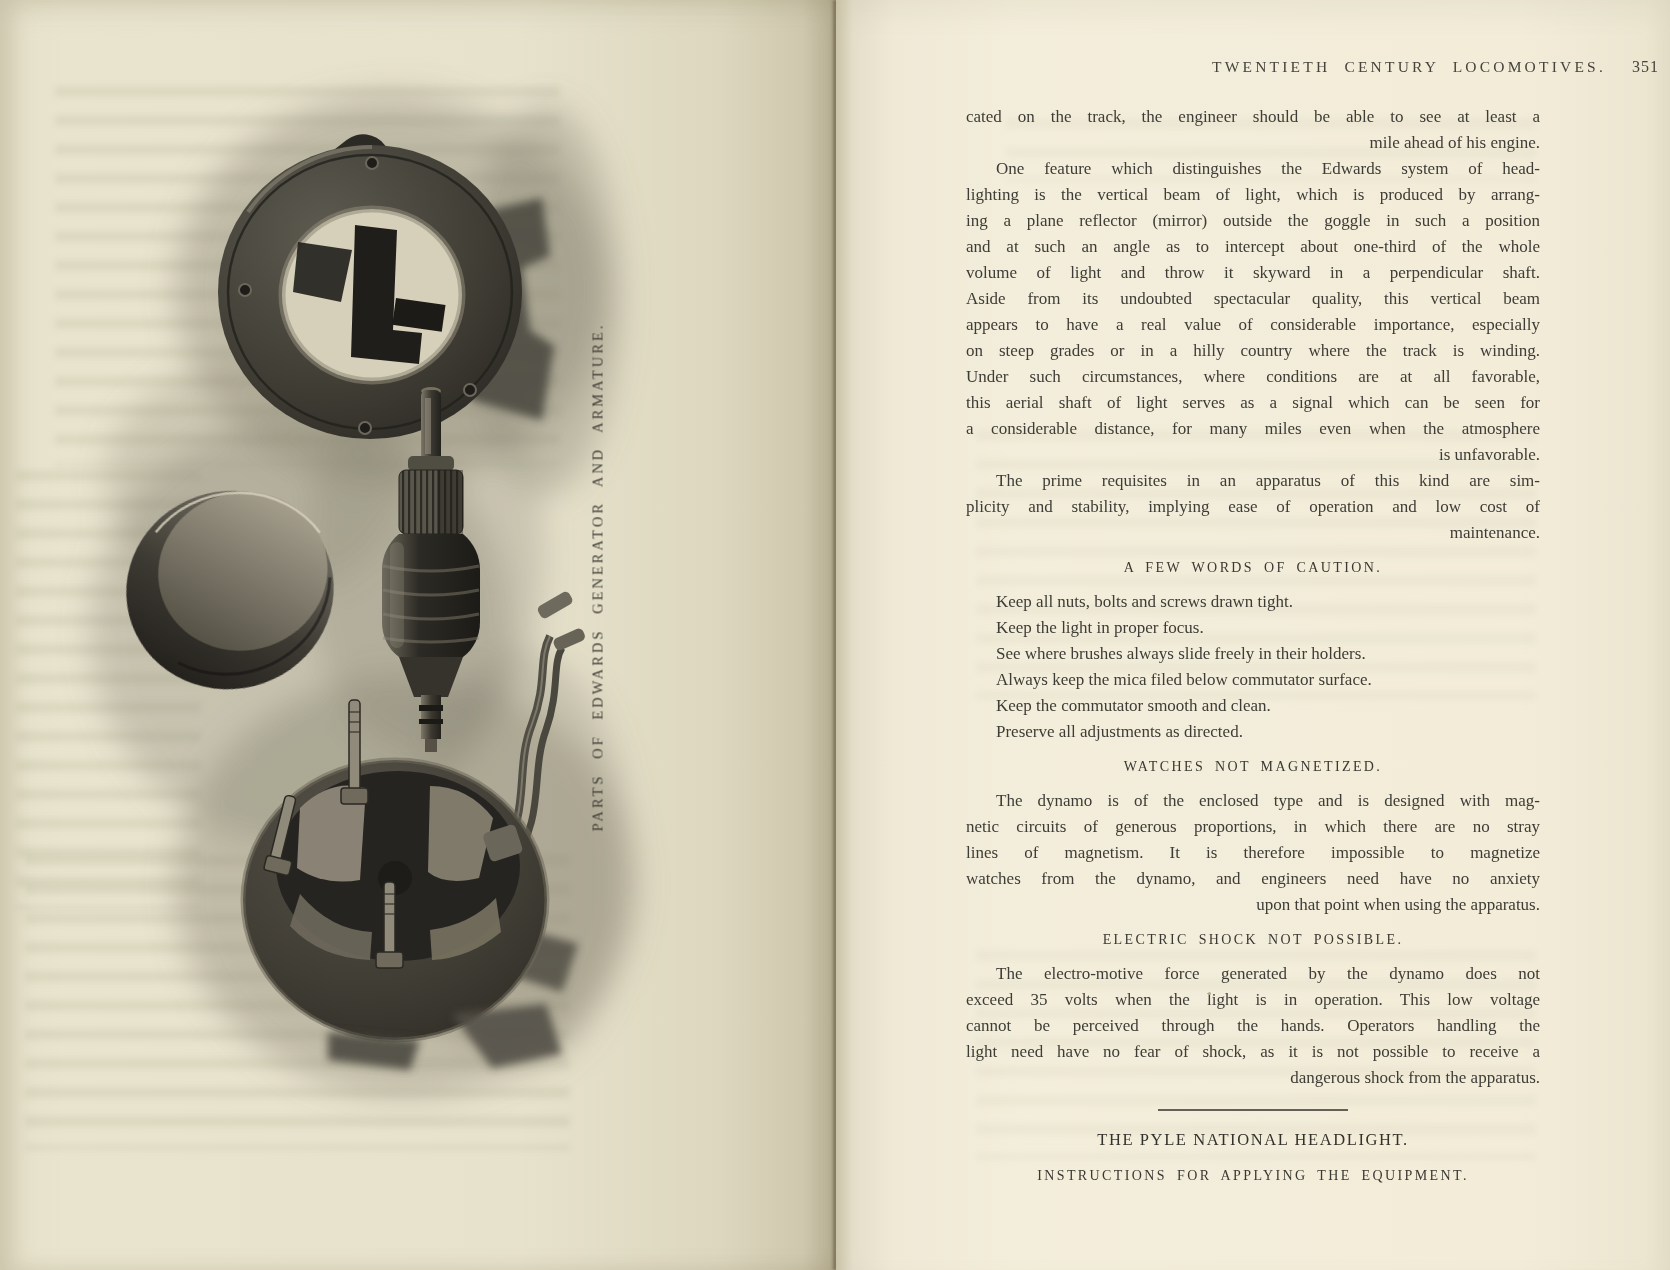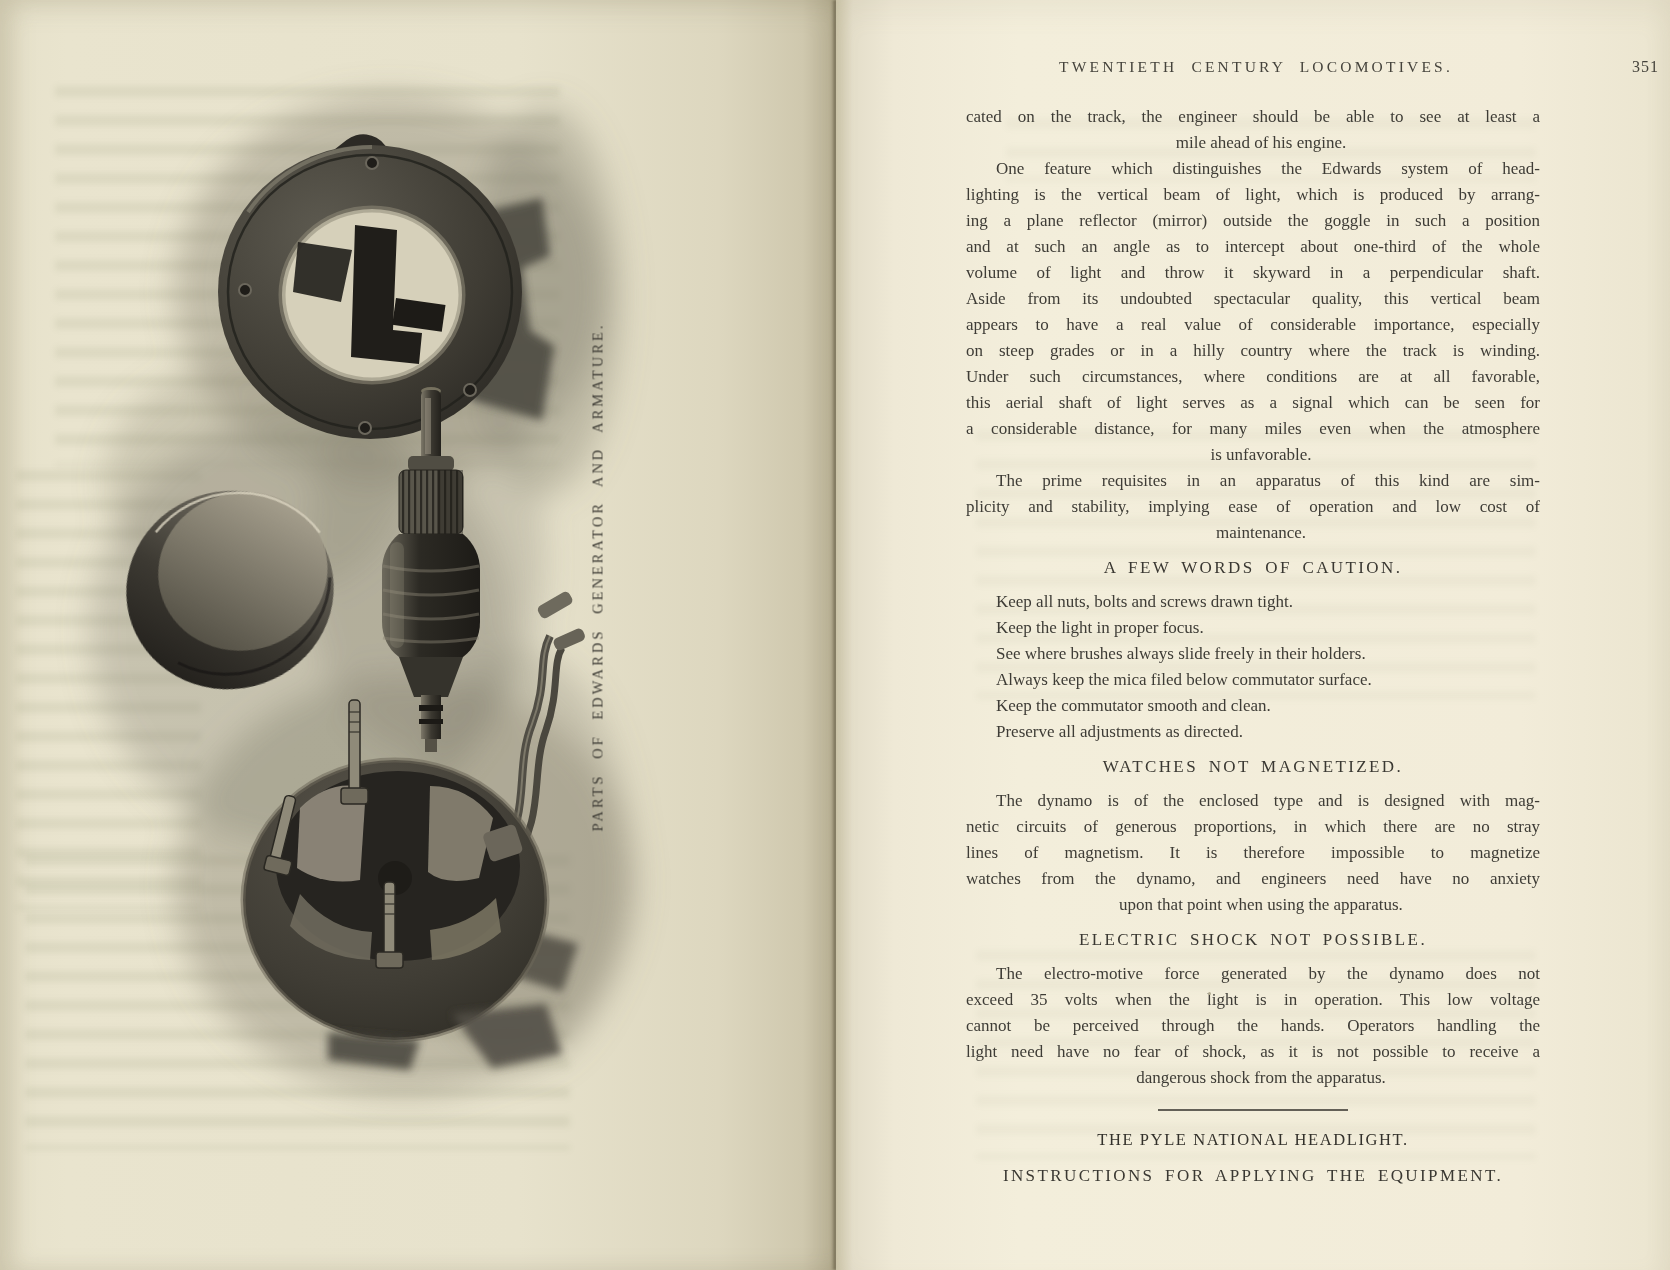--- a/index.html
+++ b/index.html
@@ -31,38 +31,38 @@
     background:repeating-linear-gradient(180deg,
       rgba(118,126,90,.55) 0px, rgba(118,126,90,.55) 11px,
       rgba(118,126,90,0) 11px, rgba(118,126,90,0) 29px);
     filter:blur(3px);
     opacity:.20;
   }
   .ghost.light{opacity:.09;}
   
   .rp-header{position:absolute;top:58px;left:70px;width:700px;height:24px;}
   .running-title{
-    display:block;text-align:center;
+    display:block;text-align:right;
     font-size:15.5px;letter-spacing:3.2px;word-spacing:7px;color:#45433c;
   }
   .page-num{
     position:absolute;top:0;left:726px;
     font-size:16px;letter-spacing:1px;color:#45433c;
   }
   .body-col{
     position:absolute;top:104px;left:130px;width:574px;
     font-size:17px;line-height:26px;color:#3e3c36;
   }
   .para{margin:0;}
   .line{text-align:justify;text-align-last:justify;white-space:normal;}
-  .line.plain{text-align:center;text-align-last:auto;margin-left:16px;}
+  .line.plain{text-align:right;text-align-last:auto;margin-left:16px;}
   .line.indent{text-indent:30px;}
   .list .line{text-align:left;text-align-last:auto;padding-left:30px;}
   .heading,.subheading{
-    text-align:center;font-size:17px;letter-spacing:2.4px;word-spacing:4px;
+    text-align:center;font-size:14px;letter-spacing:2.4px;word-spacing:4px;
     color:#3a3832;margin:9px 0 8px;
   }
   .subheading{margin:10px 0 6px;}
   .title{
     text-align:center;font-weight:normal;font-size:16.5px;letter-spacing:1.6px;
     color:#33312b;margin:16px 0 6px;
   }
   .rule{width:190px;border:0;border-top:2px solid #4a473f;margin:18px auto 10px;opacity:.85;}
   
   .fig-caption{position:absolute;left:598px;top:577px;width:0;height:0;}

